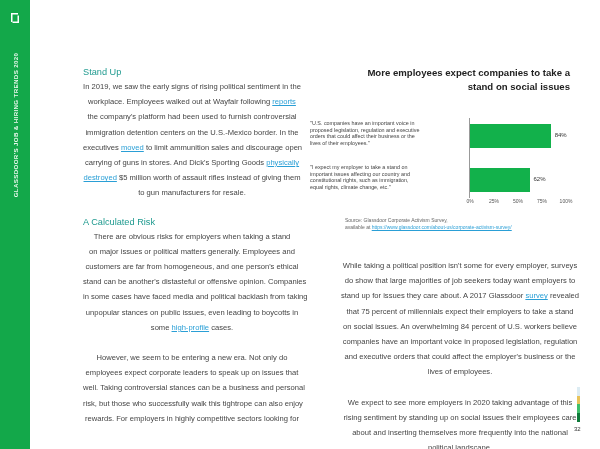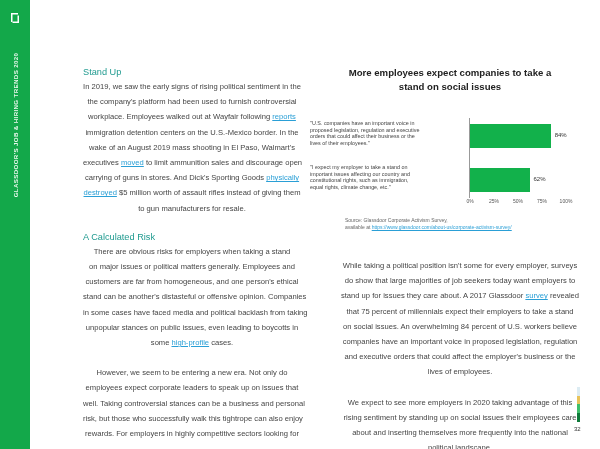--- a/index.html
+++ b/index.html
@@ -10,21 +10,21 @@
     .logo { position: absolute; left: 10px; top: 11px; width: 10px; height: 14px; }
     .side-title { position: absolute; left: 15px; top: 125px; transform: translate(-50%, -50%) rotate(-90deg);
       white-space: nowrap; font-size: 6.2px; letter-spacing: 0.35px; color: #e8f7ec; font-weight: bold; }
 
     .col-left { position: absolute; left: 83px; top: 66px; width: 218px; }
     .h { color: #1f9a8f; font-weight: normal; font-size: 9.2px; line-height: 13px; }
     .p { font-size: 7.6px; line-height: 15.2px; color: #454545; white-space: nowrap; text-align: center; }
     .link { color: #2a9fd6; text-decoration: underline; }
     .gap { height: 15px; }
 
-    .chart-title { position: absolute; left: 330px; top: 66px; width: 240px; text-align: center;
+    .chart-title { position: absolute; left: 330px; top: 66px; width: 240px; text-align: right;
       font-weight: bold; font-size: 9.6px; line-height: 14px; color: #222; }
     .chart { position: absolute; left: 310px; top: 118px; width: 270px; height: 90px; }
     .bar-label { position: absolute; font-size: 5.4px; line-height: 6.6px; color: #444; width: 110px; }
     .axis-y { position: absolute; left: 159px; top: 0px; width: 1px; height: 80px; background: #999; }
     .bar { position: absolute; left: 160px; height: 24px; background: #12b14b; }
     .bar-val { position: absolute; font-size: 6px; color: #333; }
     .tick { position: absolute; top: 80px; font-size: 5px; color: #555; transform: translateX(-50%); }
 
     .source { position: absolute; left: 345px; top: 217px; font-size: 5px; line-height: 7.4px; color: #666; }
     .source .link { color: #2a9fd6; }
@@ -43,24 +43,23 @@
     <path d="M1 2 H8 V3.5 H2.5 V11 H1 Z" fill="#ffffff"></path>
     <path d="M2.5 12 H9 V4.5 H7.5 V10.5 H2.5 Z" fill="#ffffff"></path>
   </svg>
   <div class="side-title">GLASSDOOR'S JOB &amp; HIRING TRENDS 2020</div>
 </div>
 
 <div class="col-left">
   <div class="h">Stand Up</div>
   <div>
       <div class="p"><span>In 2019, we saw the early signs of rising political sentiment in the</span></div>
+      <div class="p"><span>workplace. Employees walked out at Wayfair following </span><span class="link">reports</span></div>
       <div class="p"><span>the company's platform had been used to furnish controversial</span></div>
-      <div class="p"><span>workplace. Employees walked out at Wayfair following </span><span class="link">reports</span></div>
       <div class="p"><span>immigration detention centers on the U.S.-Mexico border. In the</span></div>
-      <div class="p"><span>wake of an August 2019 mass shooting in El Paso, Walmart's</span></div>
       <div class="p"><span>executives </span><span class="link">moved</span><span> to limit ammunition sales and discourage open</span></div>
       <div class="p"><span>carrying of guns in stores. And Dick's Sporting Goods </span><span class="link">physically</span></div>
       <div class="p"><span class="link">destroyed</span><span> $5 million worth of assault rifles instead of giving them</span></div>
       <div class="p"><span>to gun manufacturers for resale.</span></div>
     </div>
   <div class="gap"></div>
   <div class="h">A Calculated Risk</div>
   <div>
       <div class="p"><span>There are obvious risks for employers when taking a stand</span></div>
       <div class="p"><span>on major issues or political matters generally. Employees and</span></div>

